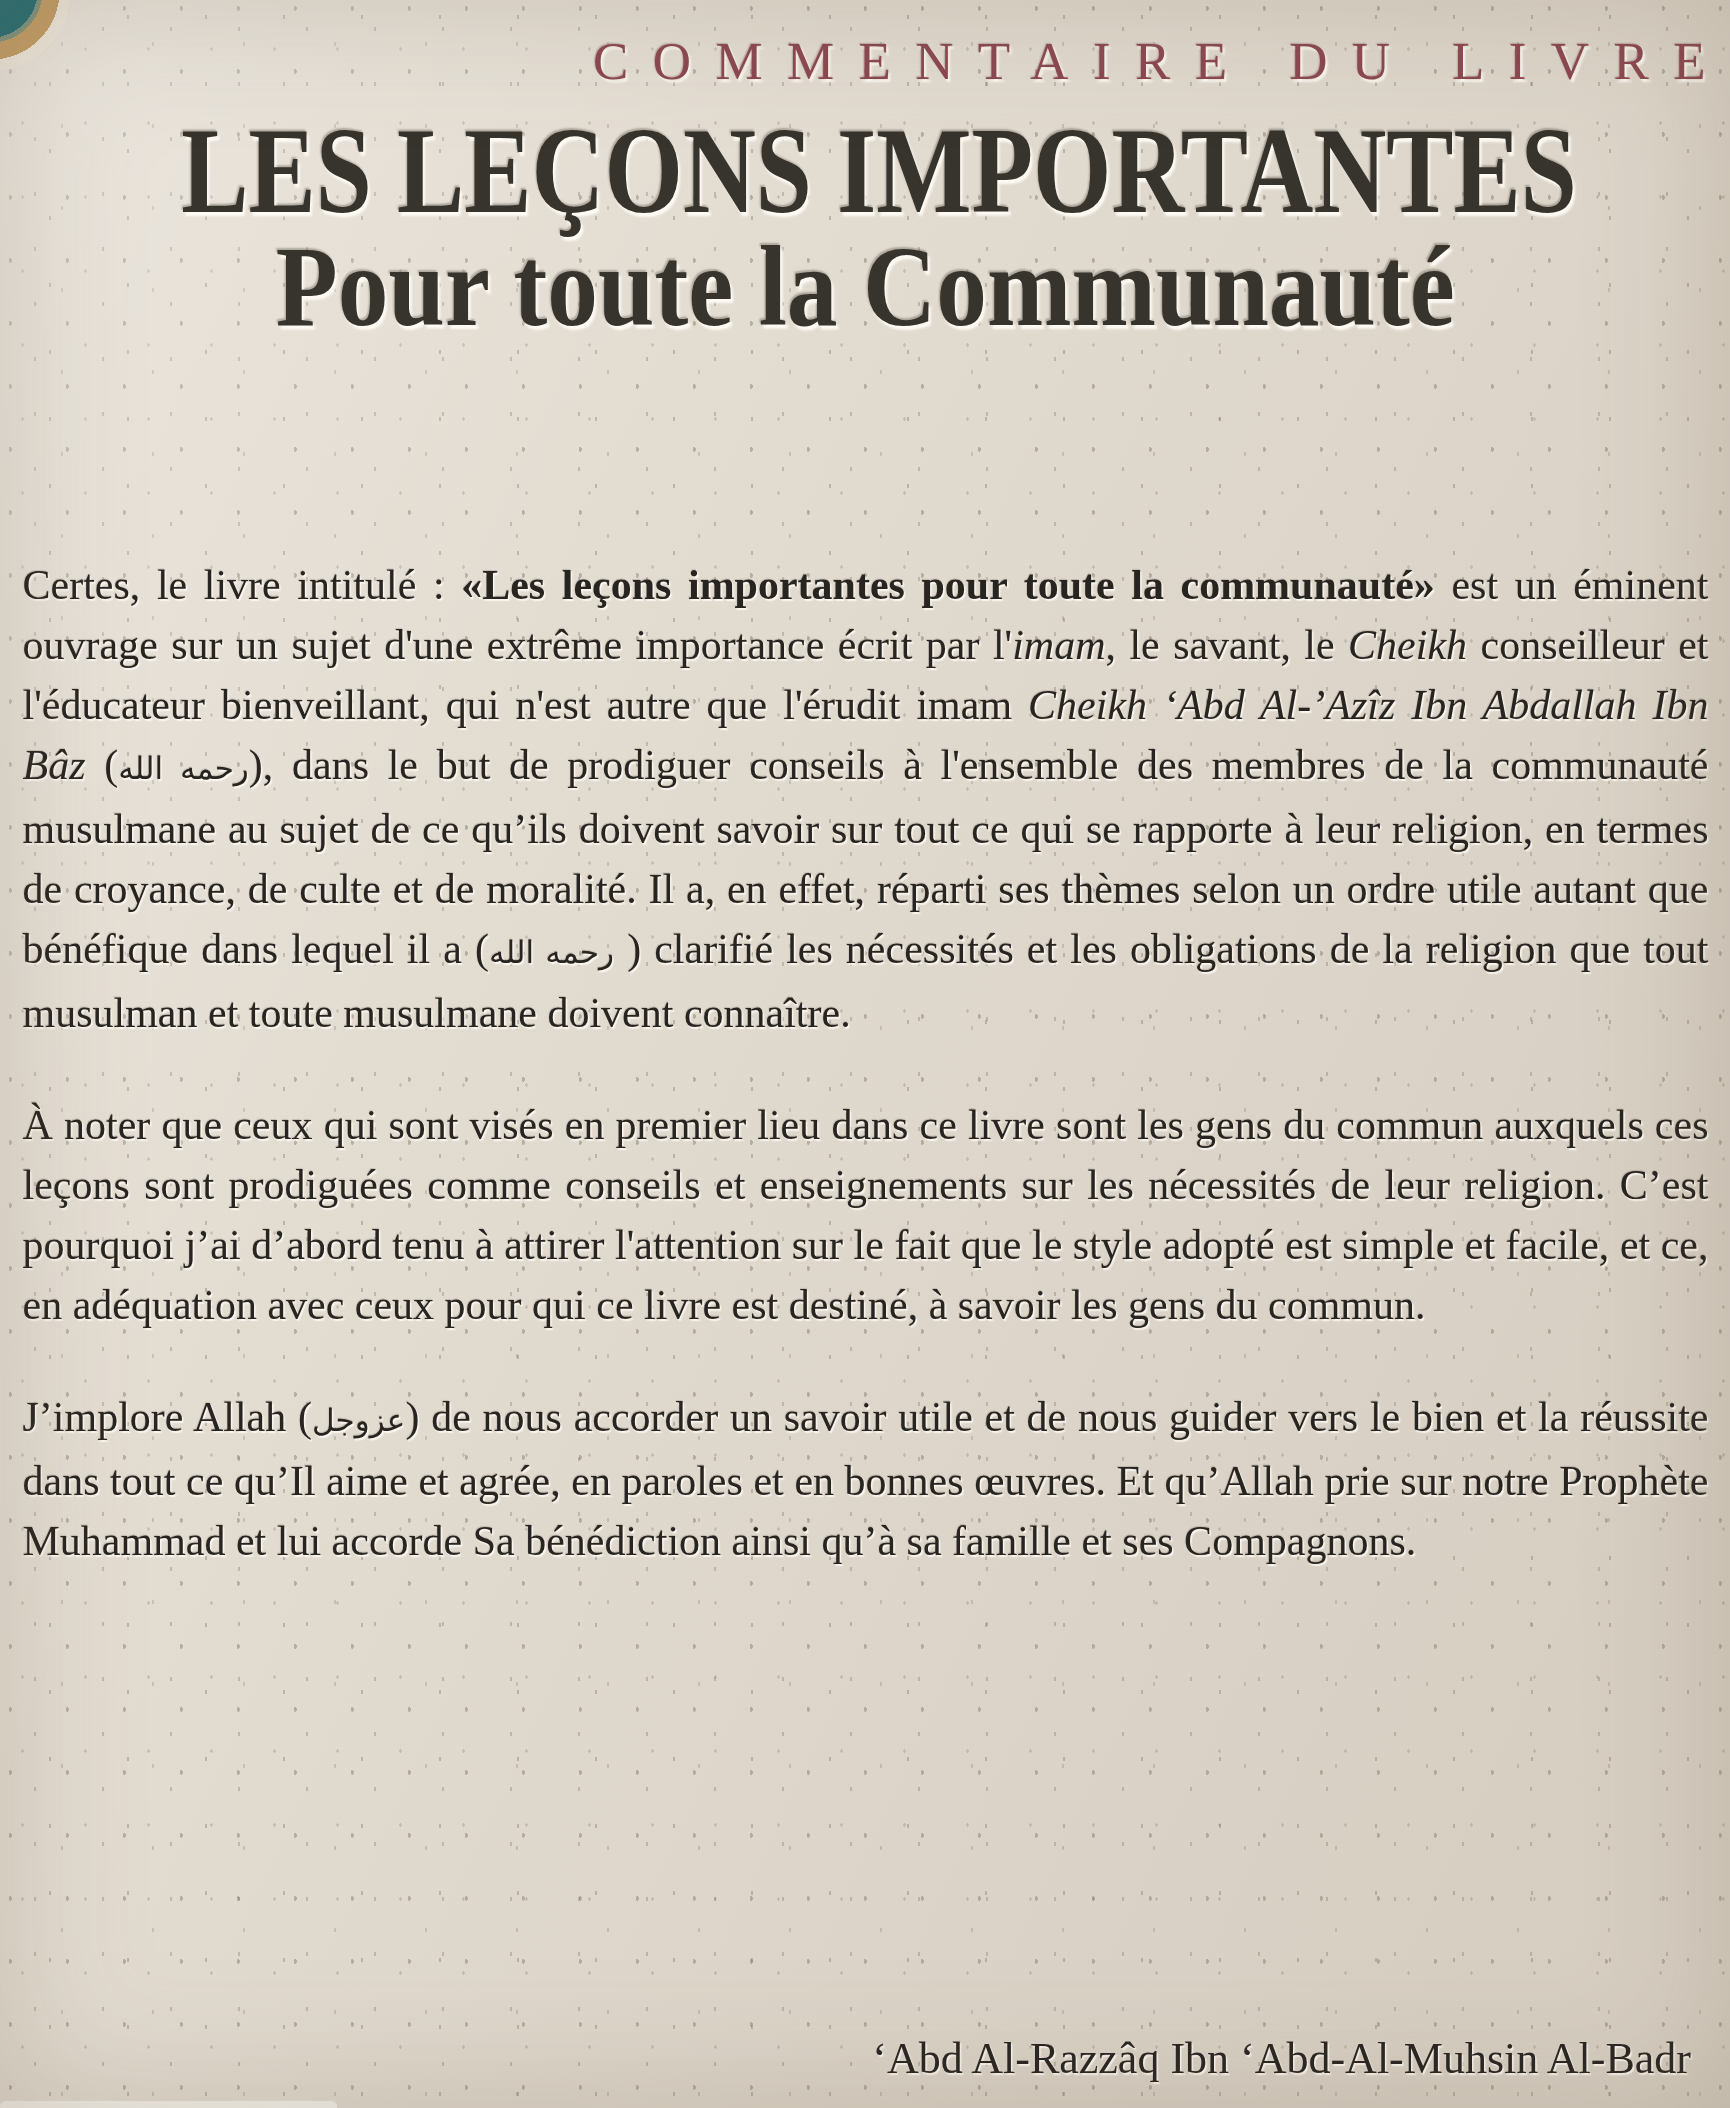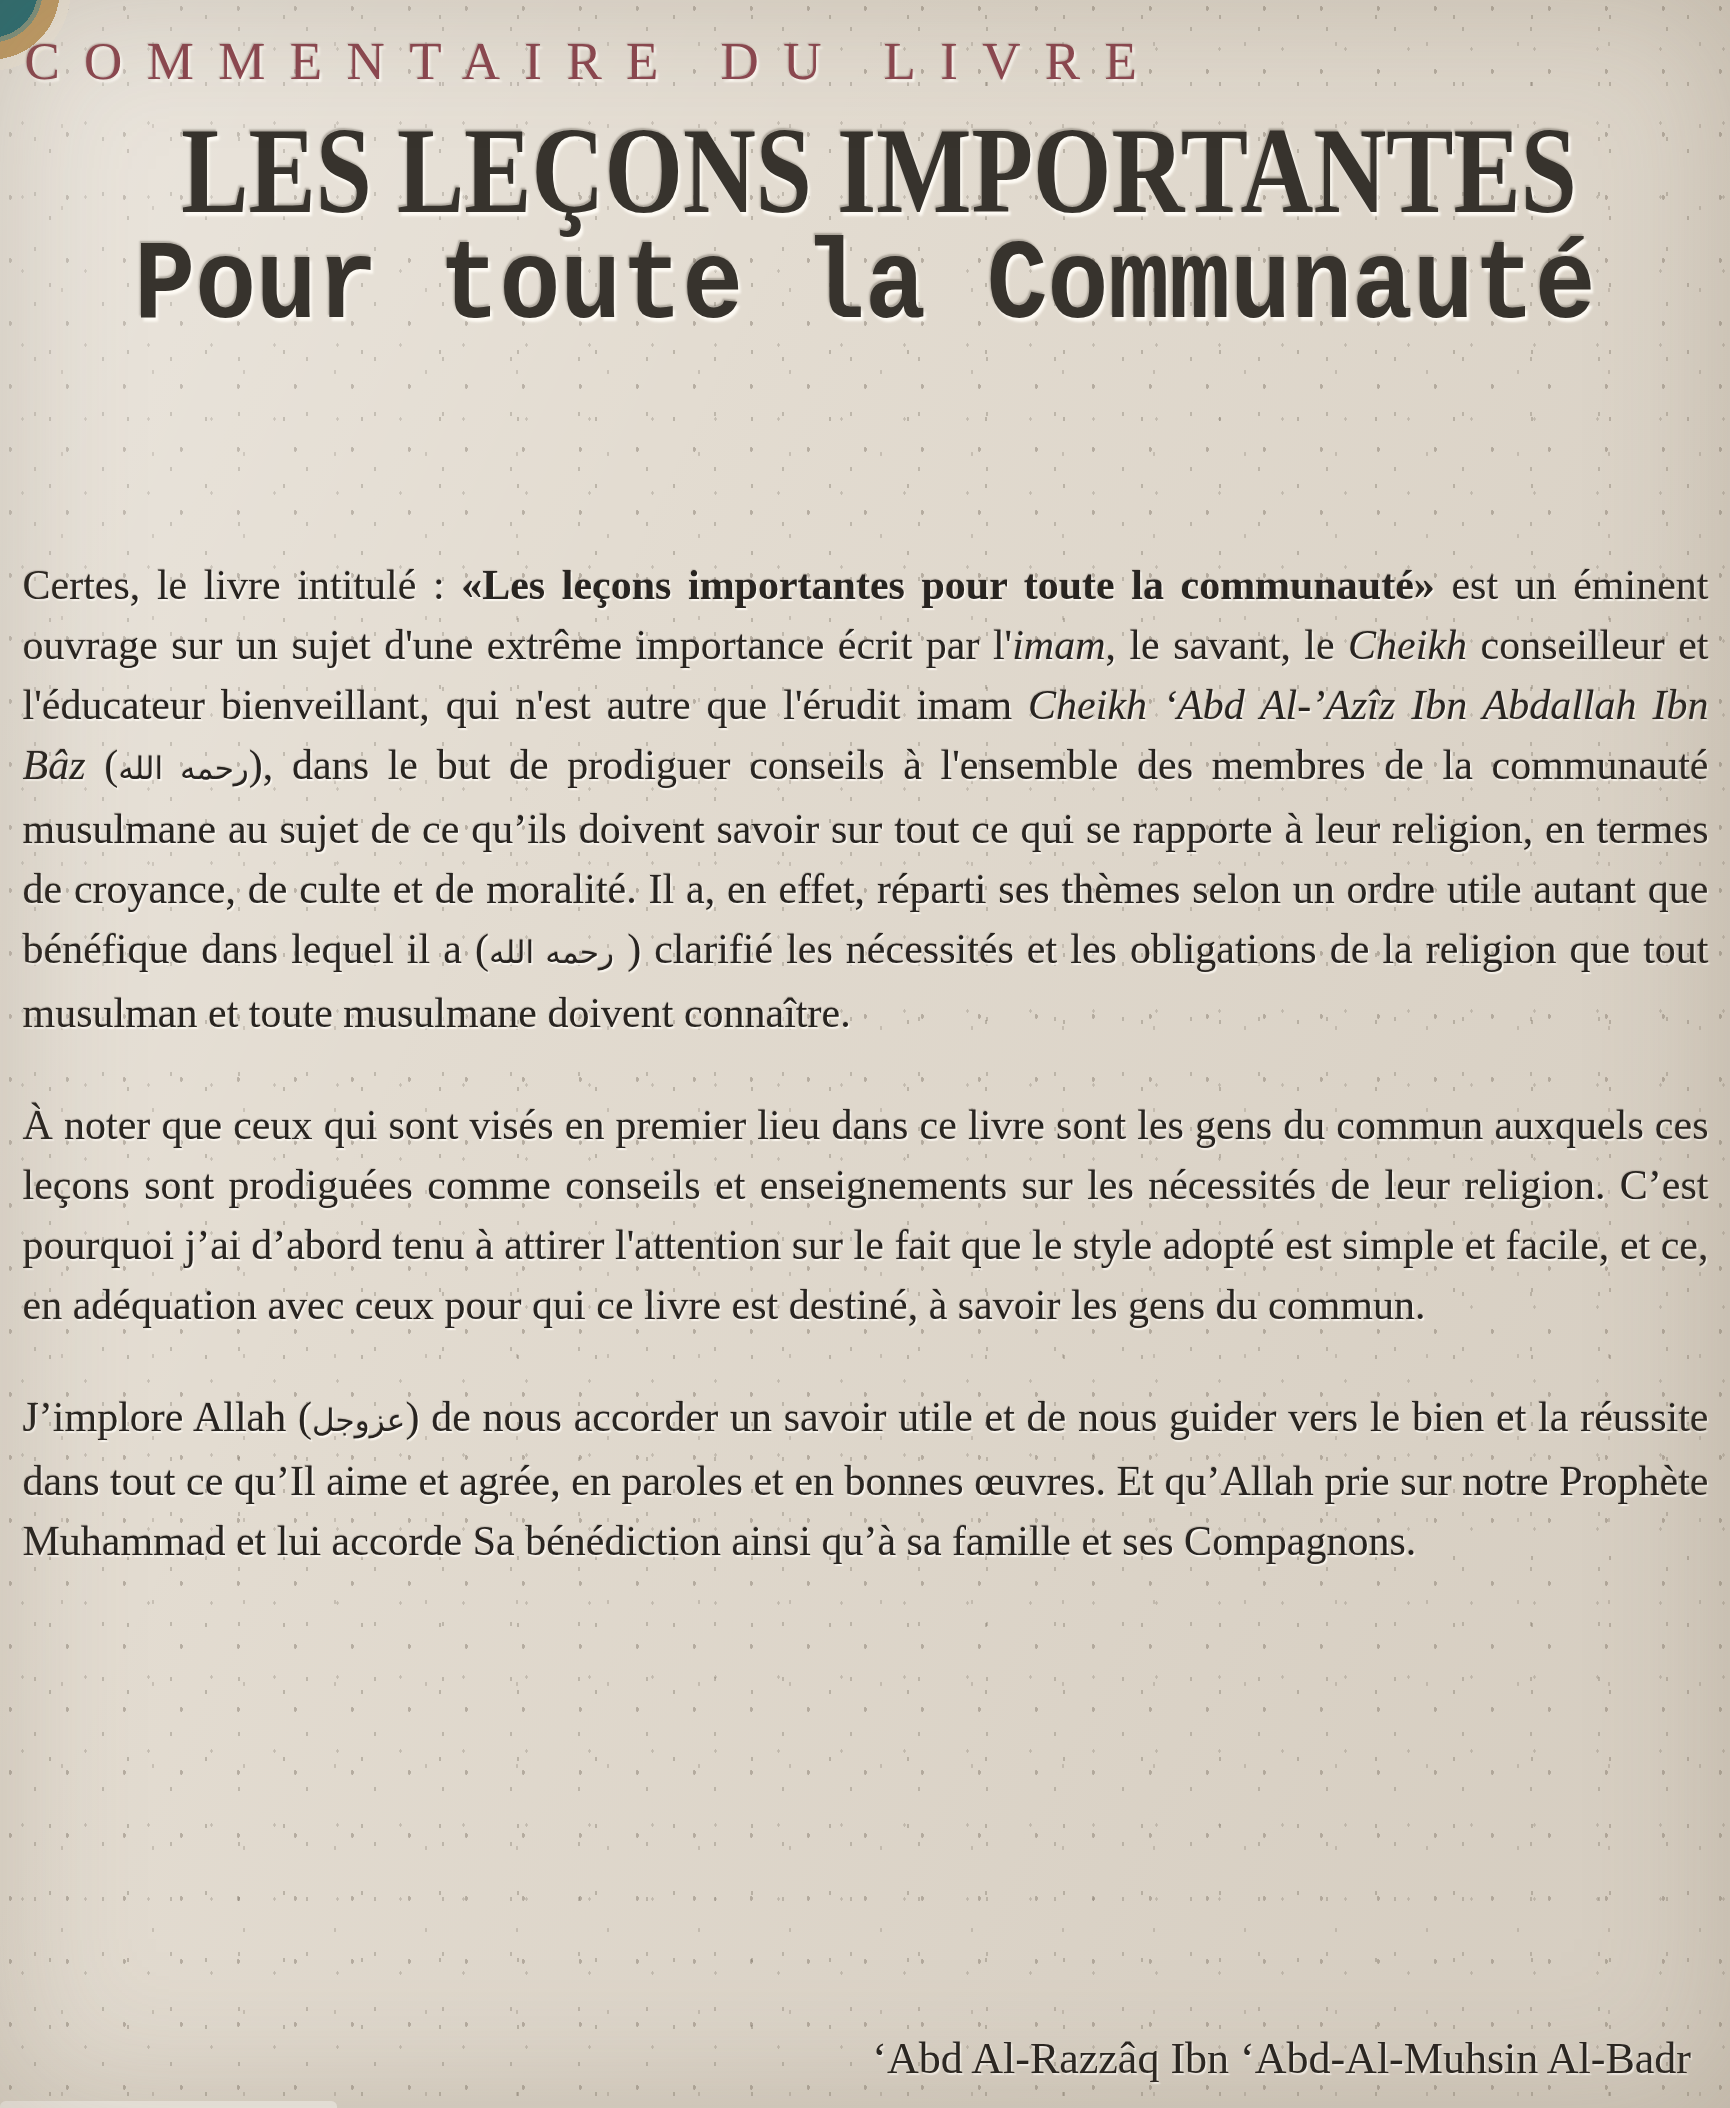--- a/index.html
+++ b/index.html
@@ -36,32 +36,32 @@
     background: radial-gradient(circle at -9.4px -9.4px,
       #266d73 0 47px,
       #7e937f 47px 52px,
       #c49e66 52px 69px,
       #efe8dc 69px 80px,
       rgba(0,0,0,0) 80px);
   }
 
   .kicker {
     position:absolute; top:32px; left:0; right:0;
-    text-align:left;
+    text-align:right;
     font-size:53px; line-height:1.1;
     letter-spacing:.46em; text-indent:.46em;
     font-weight:400;
     color:var(--accent-red, #8c4750);
     text-shadow: 2.3px 3.3px 2.3px rgba(255,252,246,.92), -0.9px -1.4px 1.4px rgba(82,38,40,.28);
     white-space:nowrap;
   }
 
   .title-row { position:absolute; left:0; right:0; text-align:center; white-space:nowrap; }
   .title-row.line1 { top:105px;text-align:right; }
-  .title-row.line2 { top:225px;font-family:Liberation Mono, monospace; }
+  .title-row.line2 { top:225px; }
   .title-text {
     display:inline-block;
     font-weight:700;
     line-height:1.08;
     color:var(--ink-dark, #37332d);
     text-shadow: 2.8px 4.2px 2.8px rgba(255,252,246,.95), -1.4px -1.9px 1.9px rgba(48,40,30,.30);
   }
   .line1 .title-text { font-size:123px; transform:scaleX(.82); transform-origin:50% 50%; }
   .line2 .title-text { font-size:114px; transform:scaleX(.89); transform-origin:50% 50%; }
 

